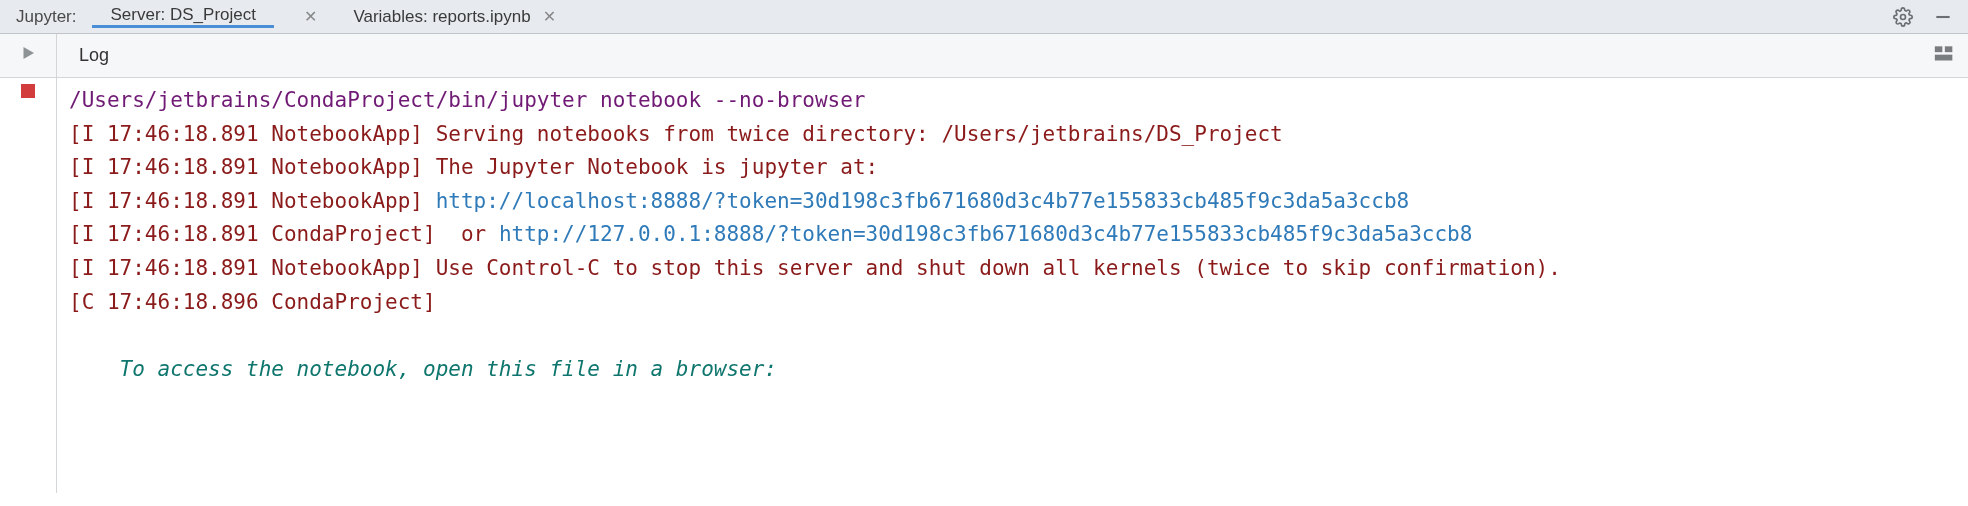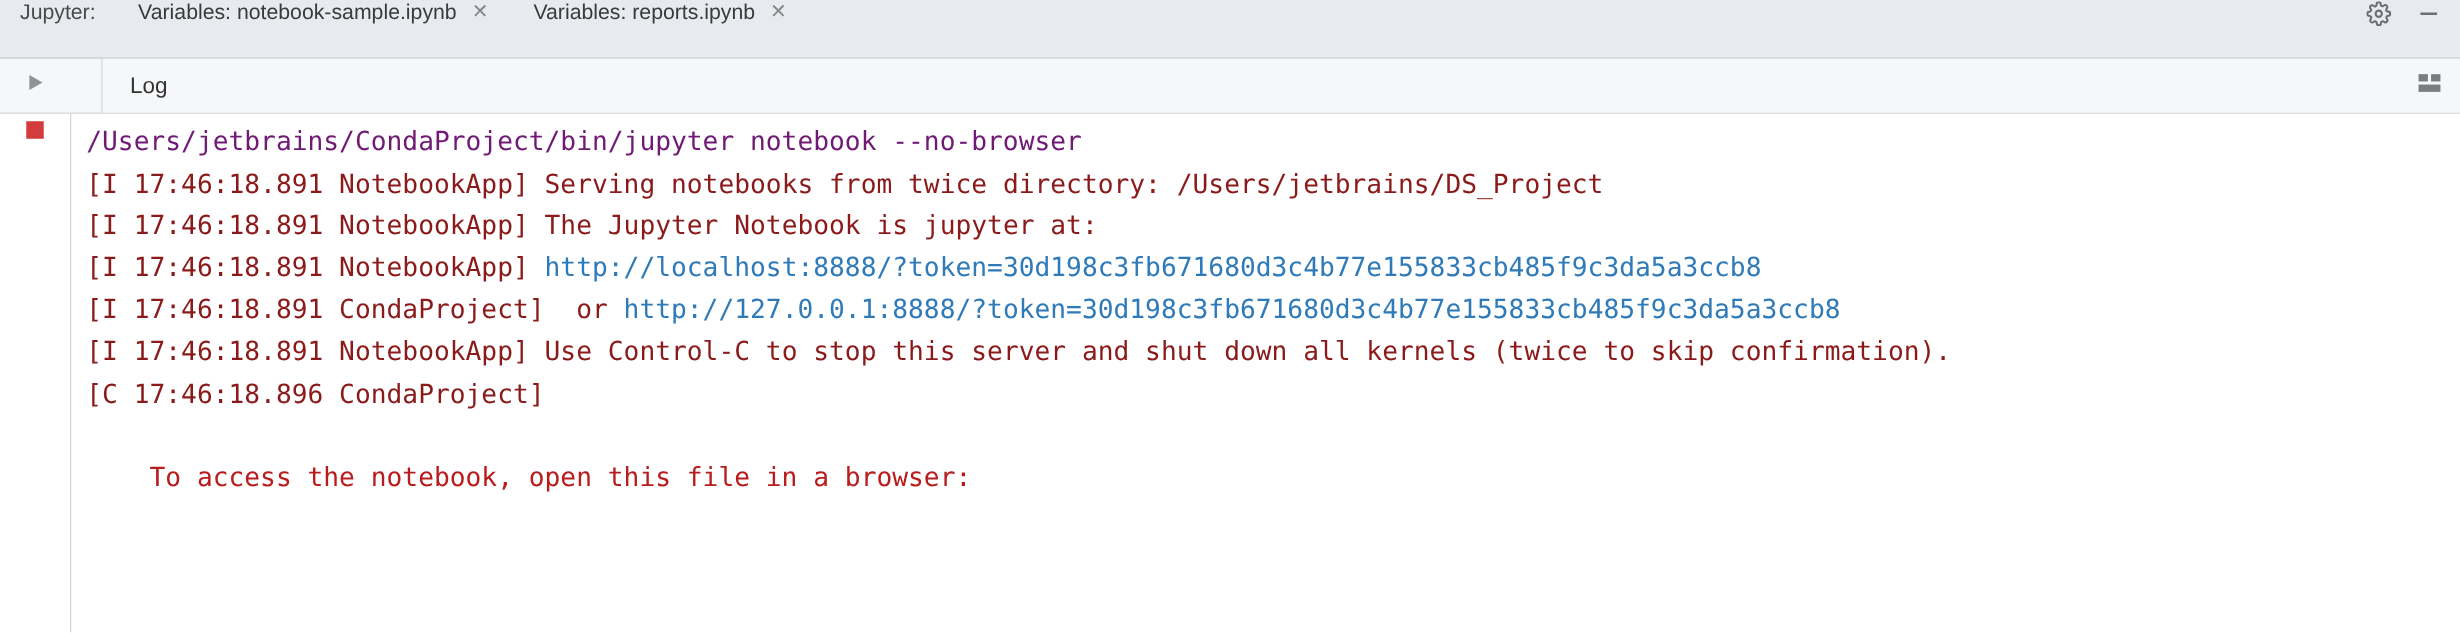--- a/index.html
+++ b/index.html
@@ -11,22 +11,22 @@
     font-family: -apple-system, BlinkMacSystemFont, "Segoe UI", Arial, sans-serif;
     font-size: 17px;
     color: #333;
     background: #fff;
     width: 1968px;
     height: 506px;
     overflow: hidden;
   }
   .tab-bar {
     display: flex;
-    align-items: flex-start;
-    height: 47px;
+    align-items: center;
+    height: 34px;
     background: #e7ebef;
     border-bottom: 1px solid #c0c4c8;
   }
   .tab-label {
     display: flex;
     align-items: center;
     padding: 0 16px;
     color: #4a4a4a;
     font-size: 17px;
   }
@@ -64,21 +64,20 @@
     width: 22px;
     height: 22px;
     color: #6b6f73;
   }
   .toolbar-row {
     display: flex;
     align-items: stretch;
     height: 44px;
     border-bottom: 1px solid #d3d6d9;
     background: #f6f7f8;
-    gap: 25px;
   }
   .left-gutter {
     width: 56px;
     display: flex;
     flex-direction: column;
     align-items: center;
     padding-top: 10px;
     gap: 24px;
   }
   .play-icon svg { display:block; }
@@ -121,31 +120,33 @@
     font-family: "SFMono-Regular", "DejaVu Sans Mono", "Menlo", Consolas, monospace;
     font-size: 21px;
     line-height: 33.6px;
     white-space: pre;
     overflow: hidden;
     color: #333;
   }
   .cmd { color: #701a75; }
   .info { color: #8b1a1a; }
   .link { color: #2f7ab8; }
-  .plain { color: #b91c1c; }
+  .plain { color: #0f766e; font-style: italic; }
 </style>
 </head>
 <body>
 
 <div class="tab-bar">
   <div class="tab-label">Jupyter:</div>
 
+  <div class="tab active">
+    <span>Server: DS_Project</span>
+  </div>
 
   <div class="tab">
-    <span>Variables: notebook-sample.ipynb</span>
     <span class="tab-close">✕</span>
   </div>
 
   <div class="tab">
     <span>Variables: reports.ipynb</span>
     <span class="tab-close">✕</span>
   </div>
 
   <div class="tab-spacer"></div>
 

